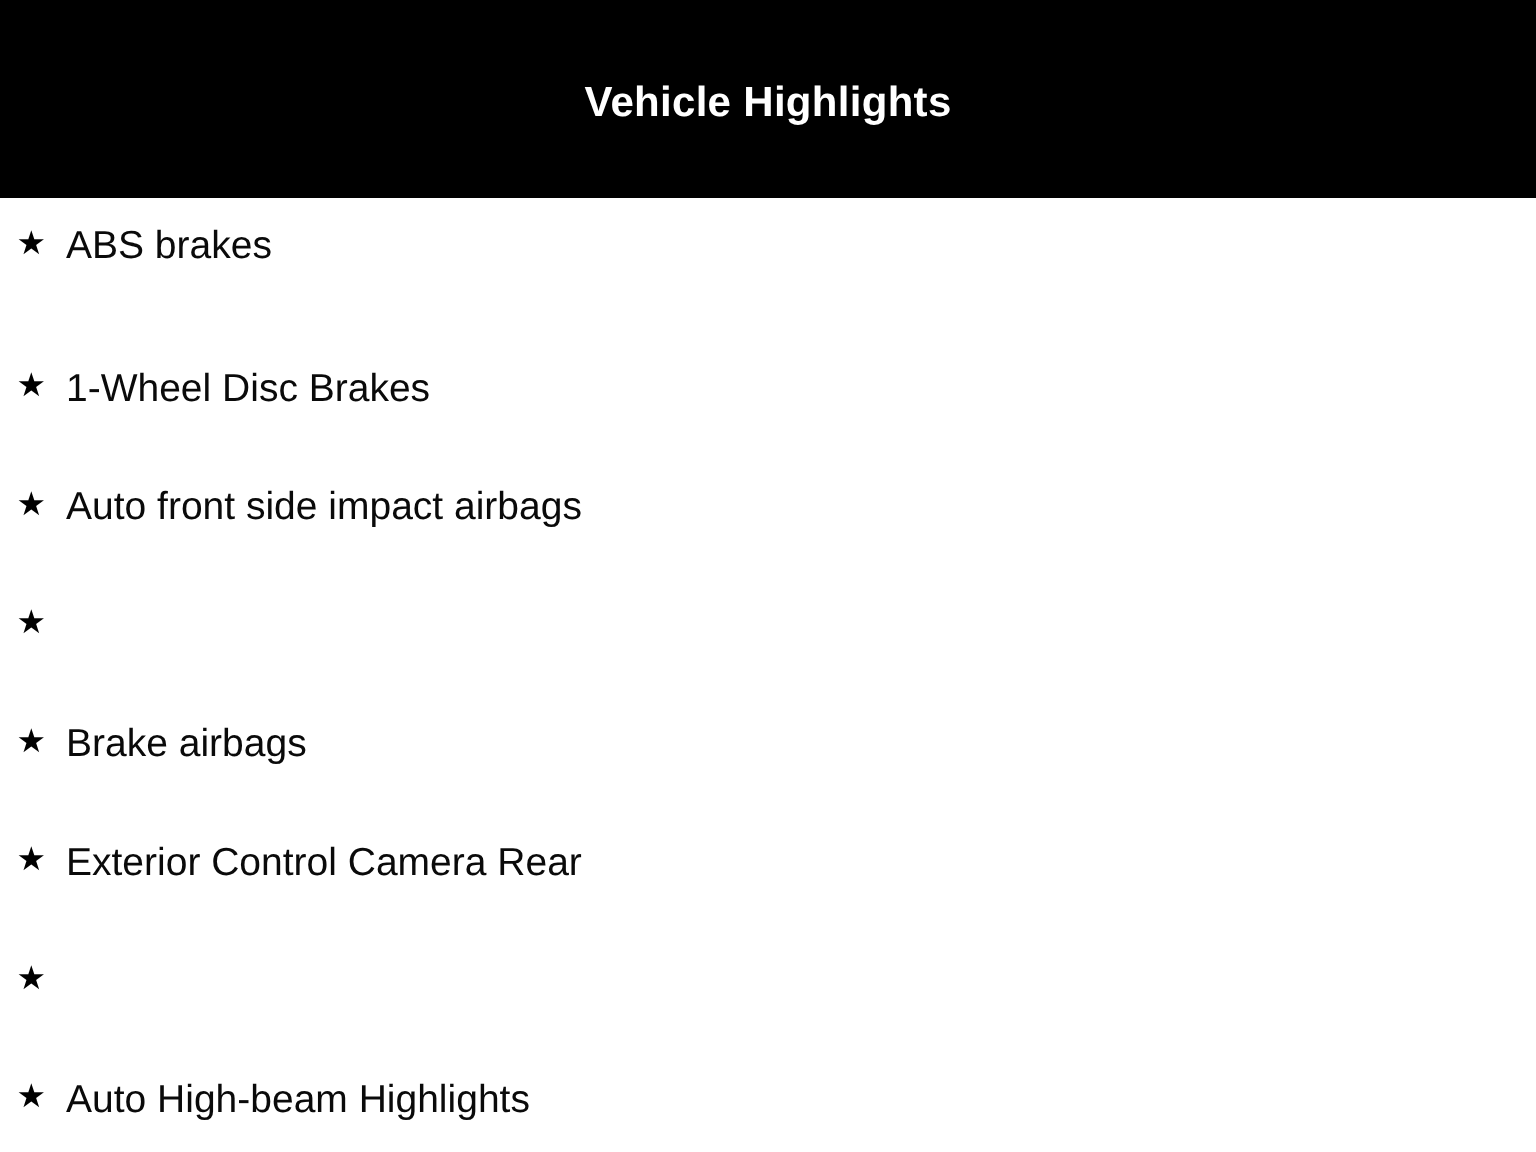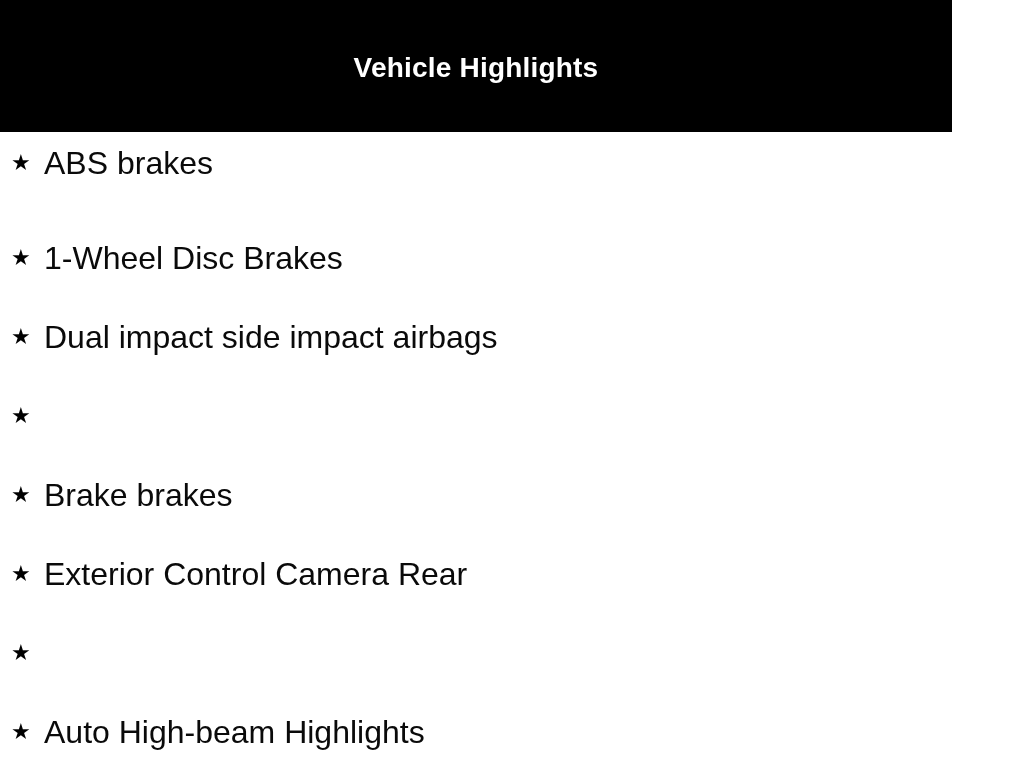--- a/index.html
+++ b/index.html
@@ -17,21 +17,21 @@
     position: relative;
     width: 1024px;
     height: 768px;
     background: #ffffff;
   }
   
   #header-bar {
     position: absolute;
     left: 0;
     top: 0;
-    width: 952px;
+    width: 1024px;
     height: 132px;
     background: #000000;
     display: flex;
     align-items: center;
     justify-content: center;
   }
   #header-title {
     color: #ffffff;
     font-family: "Liberation Sans", sans-serif;
     font-weight: bold;
@@ -78,21 +78,21 @@
     color: #000000;
     font-family: "DejaVu Sans", sans-serif;
     font-size: 22px;
     line-height: 30px;
     text-align: left;
     user-select: none;
   }
   .highlight-label {
     color: #0a0a0a;
     font-family: "Liberation Sans", sans-serif;
-    font-size: 32px;
+    font-size: 26px;
     line-height: 30px;
     font-weight: normal;
     white-space: nowrap;
     padding-left: 12px;
   }
 </style>
 </head>
 <body>
 
 <div id="page">
@@ -108,30 +108,30 @@
       <span class="highlight-label">ABS brakes</span>
     </li>
 
     <li class="highlight-item">
       <span class="bullet-star">★</span>
       <span class="highlight-label">1-Wheel Disc Brakes</span>
     </li>
 
     <li class="highlight-item">
       <span class="bullet-star">★</span>
-      <span class="highlight-label">Dual impact side impact airbags</span>
+      <span class="highlight-label">Auto front side impact airbags</span>
     </li>
 
     <li class="highlight-item">
       <span class="bullet-star">★</span>
     </li>
 
     <li class="highlight-item">
       <span class="bullet-star">★</span>
-      <span class="highlight-label">Brake brakes</span>
+      <span class="highlight-label">Brake airbags</span>
     </li>
 
     <li class="highlight-item">
       <span class="bullet-star">★</span>
       <span class="highlight-label">Exterior Control Camera Rear</span>
     </li>
 
     <li class="highlight-item">
       <span class="bullet-star">★</span>
     </li>

